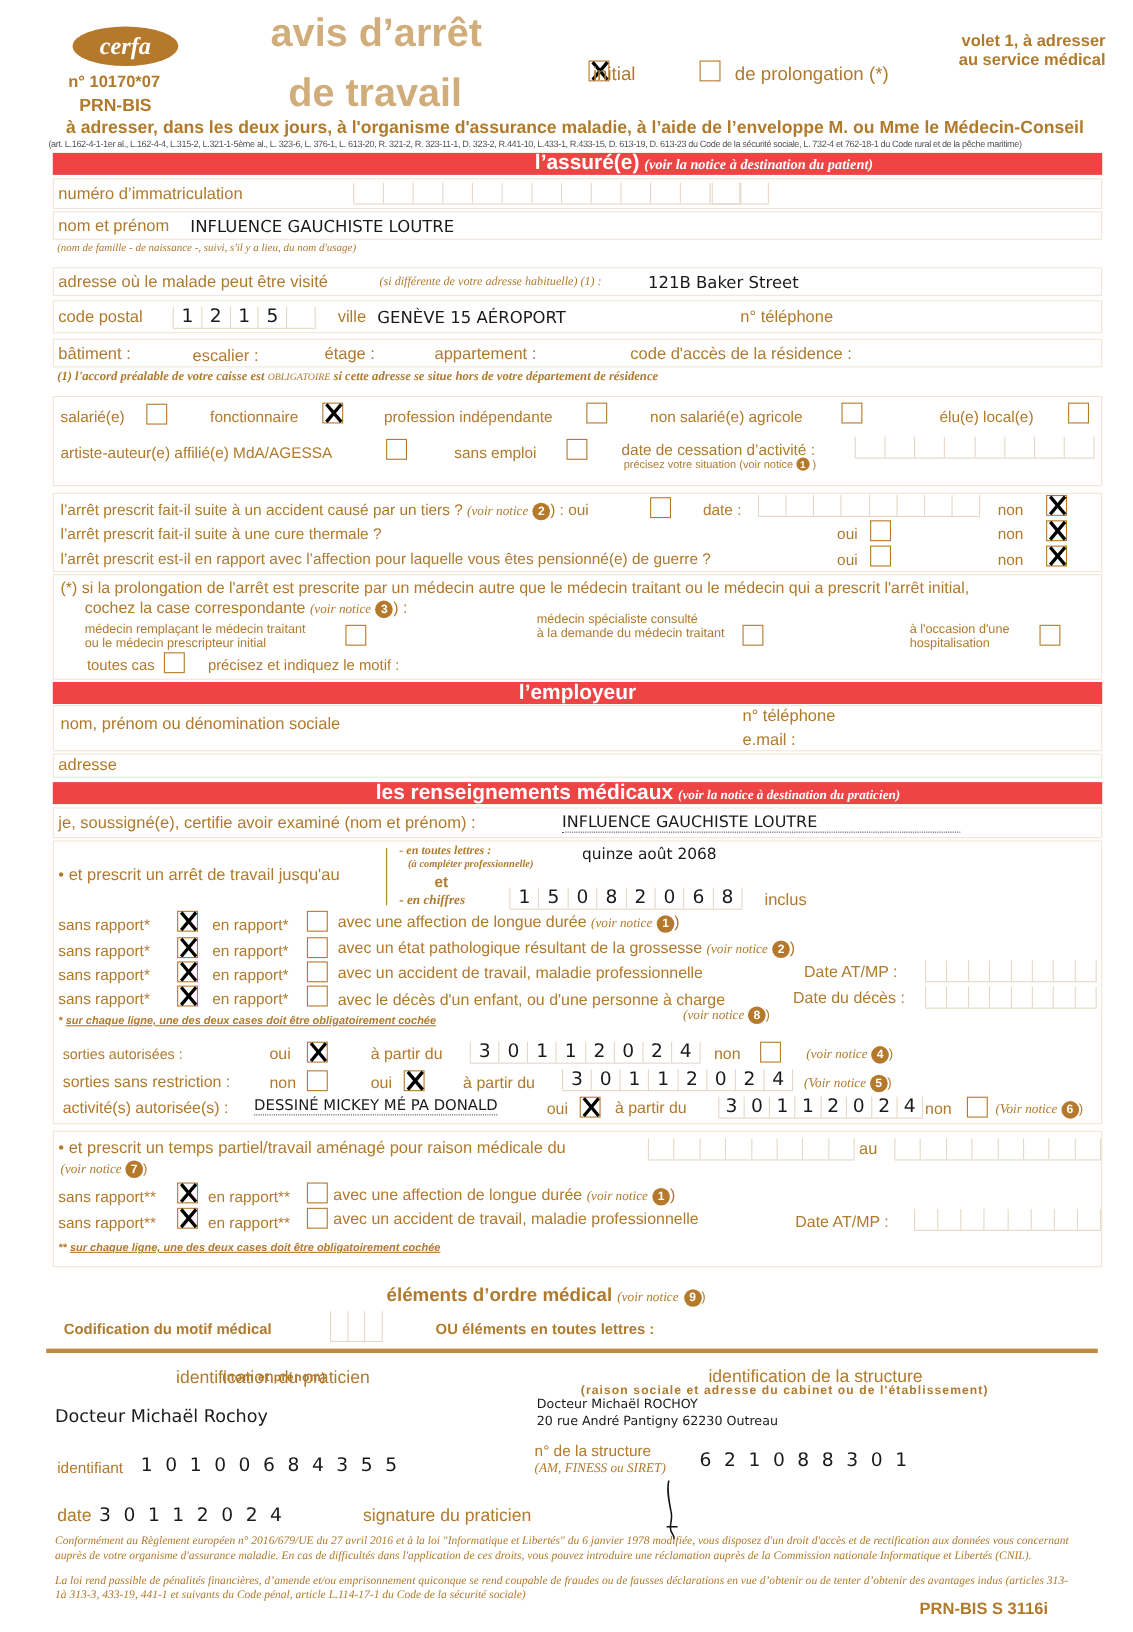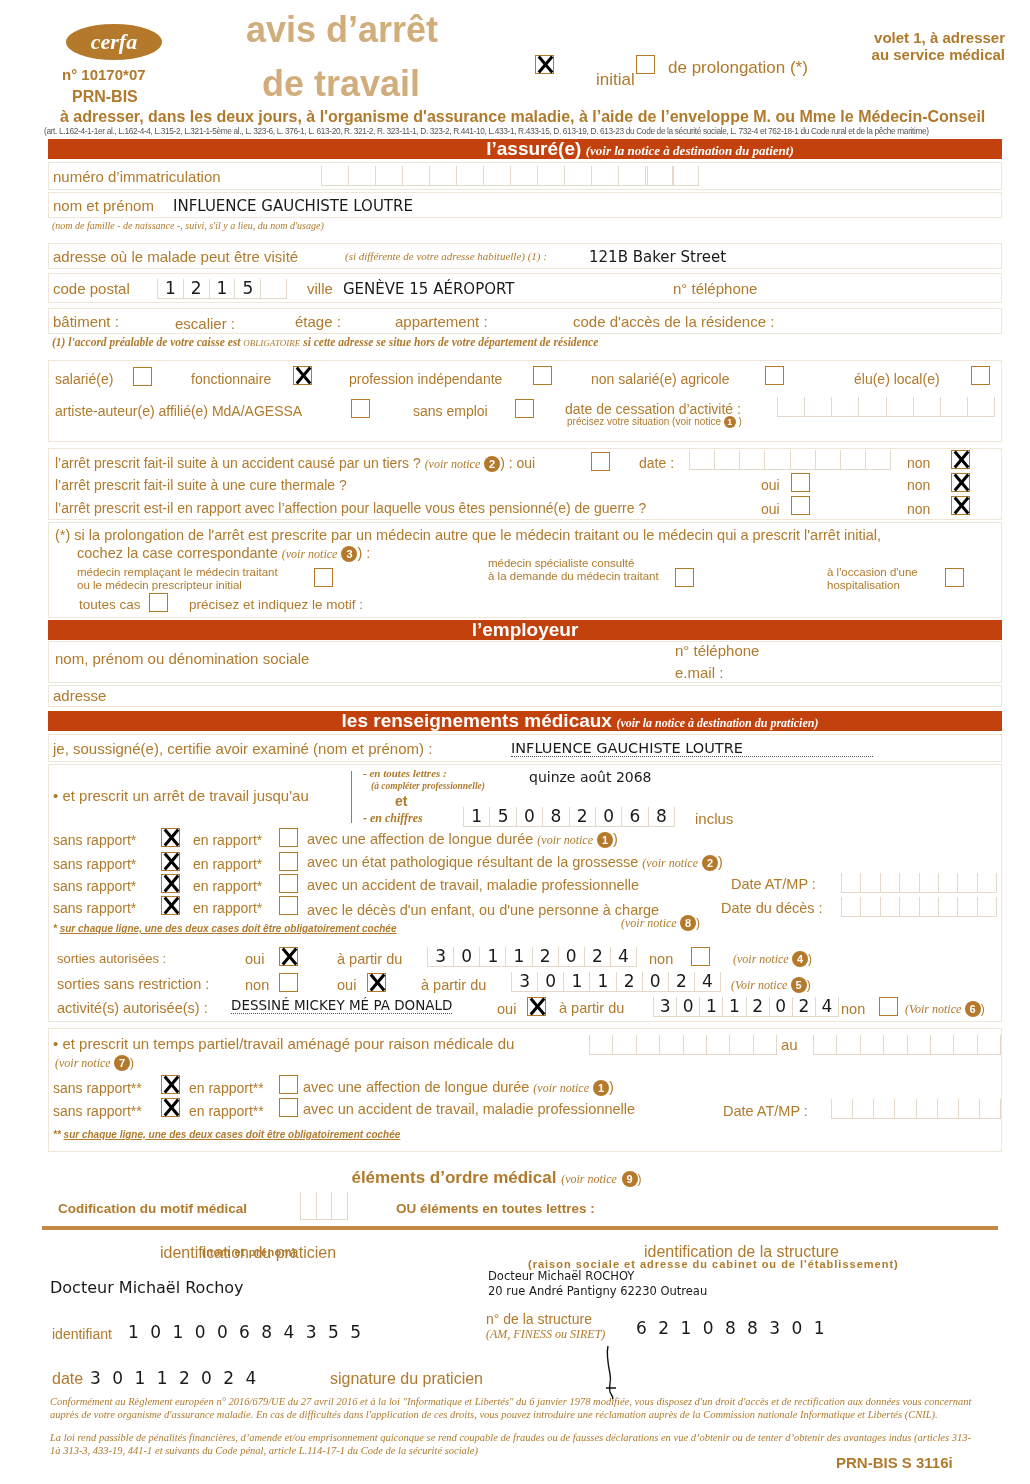--- a/index.html
+++ b/index.html
@@ -1,19 +1,19 @@
 <!DOCTYPE html>
 <html><head>
 <meta charset="utf-8">
 <style>
   * { box-sizing: border-box; margin: 0; padding: 0; }
   body { width: 1030px; height: 1484px; background: #fff; font-family: "Liberation Sans", sans-serif; color: #b07a2c; position: relative; overflow: hidden; }
   .abs { position: absolute; }
   .serif-i { font-family: "Liberation Serif", serif; font-style: italic; }
-  .bar { position: absolute; left: 48px; width: 954px; background: #c2410c; color: #fff; font-weight: bold; }
+  .bar { position: absolute; left: 48px; width: 954px; background: #ef4444; color: #fff; font-weight: bold; }
   .panel { position: absolute; left: 48px; width: 954px; border: 1px solid #f0e6d8; background: #fff; }
   .cb { position: absolute; width: 19px; height: 19px; border: 1.5px solid #b5792c; background: #fff; }
   .cb.x::before, .cb.x::after { content: ""; position: absolute; left: 8px; top: -2px; width: 3px; height: 21px; background: #000; }
   .cb.x::before { transform: rotate(40deg); }
   .cb.x::after { transform: rotate(-40deg); }
   .cells { position: absolute; height: 20px; border-bottom: 1px solid #e4d8c6; display: flex; }
   .cells span { flex: 1; border-left: 1px solid #e4d8c6; font-family: "DejaVu Sans", sans-serif; color: #1a1a1a; font-size: 17px; text-align: center; line-height: 18px; }
   .cells span:last-child { border-right: 1px solid #e4d8c6; }
   .num { display: inline-block; width: 16px; height: 16px; border-radius: 50%; background: #b5792c; color: #fff; font-size: 11px; text-align: center; line-height: 16px; font-style: normal; font-weight: bold; font-family: "Liberation Sans", sans-serif; }
   .lbl { position: absolute; font-size: 15px; white-space: nowrap; }
@@ -23,21 +23,21 @@
 <body>
 
 <div class="abs" style="left:66px;top:24px;width:96px;height:36px;border-radius:50%;background:#b5792c;color:#fff;text-align:center;line-height:36px;font-family:'Liberation Serif',serif;font-style:italic;font-weight:bold;font-size:22px;">cerfa</div>
 <div class="abs" style="left:62px;top:66px;font-weight:bold;font-size:15px;">n° 10170*07</div>
 <div class="abs" style="left:72px;top:88px;font-weight:bold;font-size:16px;">PRN-BIS</div>
 <div class="abs" style="left:246px;top:12px;font-weight:bold;font-size:36px;color:#d2ad7c;line-height:36px;">
   <div>avis d’arrêt</div>
   <div style="padding-left:16px;margin-top:18px;">de travail</div>
 </div>
 <div class="cb x" style="left:535px;top:55px;"></div>
-<div class="lbl" style="left:596px;top:58px;font-size:17px;margin-top:12px;">initial</div>
+<div class="lbl" style="left:539px;top:58px;font-size:17px;">initial</div>
 <div class="cb" style="left:636px;top:55px;"></div>
 <div class="lbl" style="left:668px;top:58px;font-size:17px;">de prolongation (*)</div>
 <div class="abs" style="right:25px;top:29px;text-align:right;font-weight:bold;font-size:15px;">
   <div>volet 1, à  adresser</div>
   <div>au service médical</div>
 </div>
 <div class="abs" style="left:60px;top:108px;font-weight:bold;font-size:16px;white-space:nowrap;">à adresser, dans les deux jours, à l'organisme d'assurance maladie, à l’aide de l’enveloppe M. ou Mme le Médecin-Conseil</div>
 <div class="abs" style="left:44px;top:126px;font-size:8.3px;color:#555;white-space:nowrap;letter-spacing:-0.35px;">(art. L.162-4-1-1er al., L.162-4-4, L.315-2, L.321-1-5ème al., L. 323-6, L. 376-1, L. 613-20, R. 321-2, R. 323-11-1, D. 323-2, R.441-10, L.433-1, R.433-15, D. 613-19, D. 613-23 du Code de la sécurité sociale, L. 732-4  et 762-18-1 du Code rural et de la pêche maritime)</div>
 
 <div class="bar" style="top:139px;height:20px;text-align:center;">

